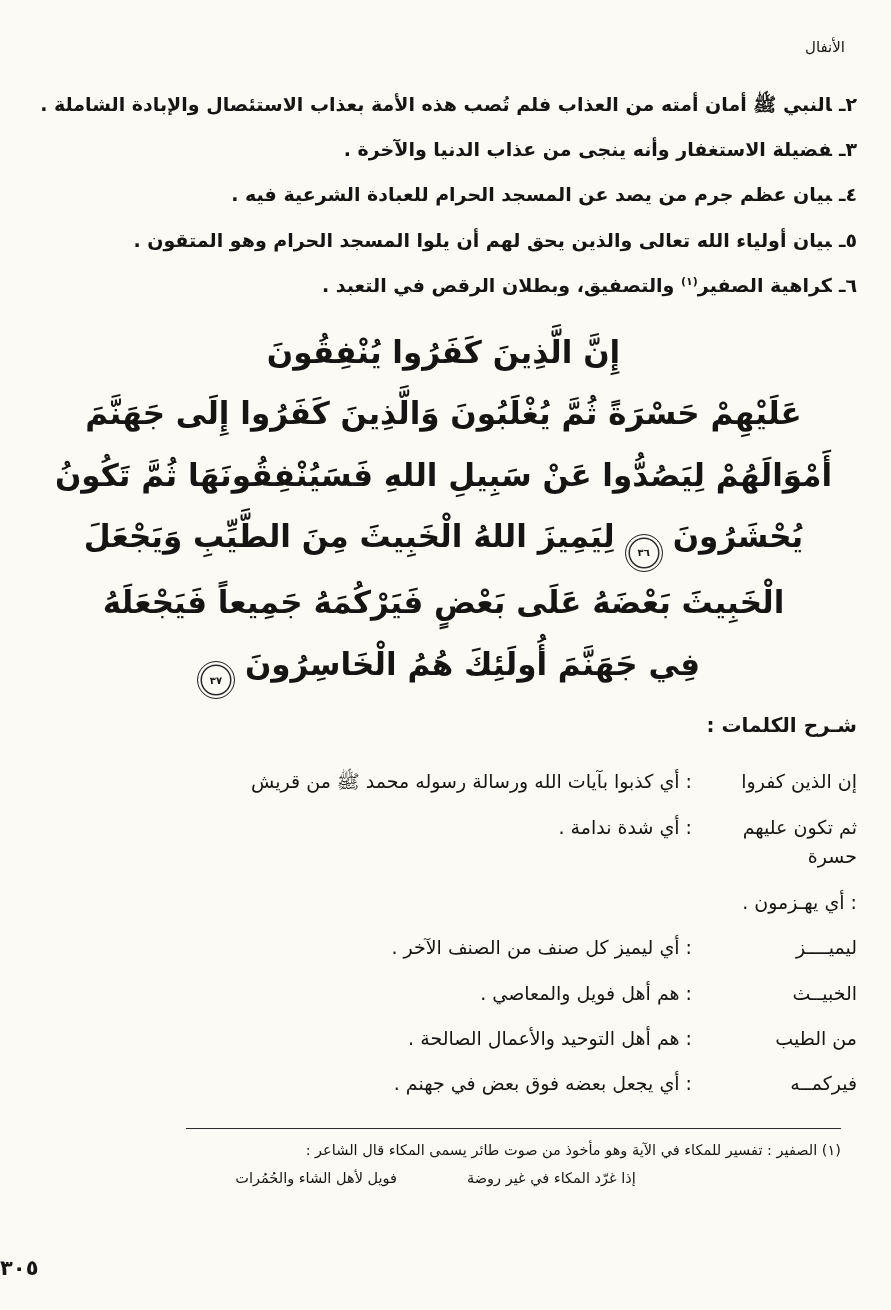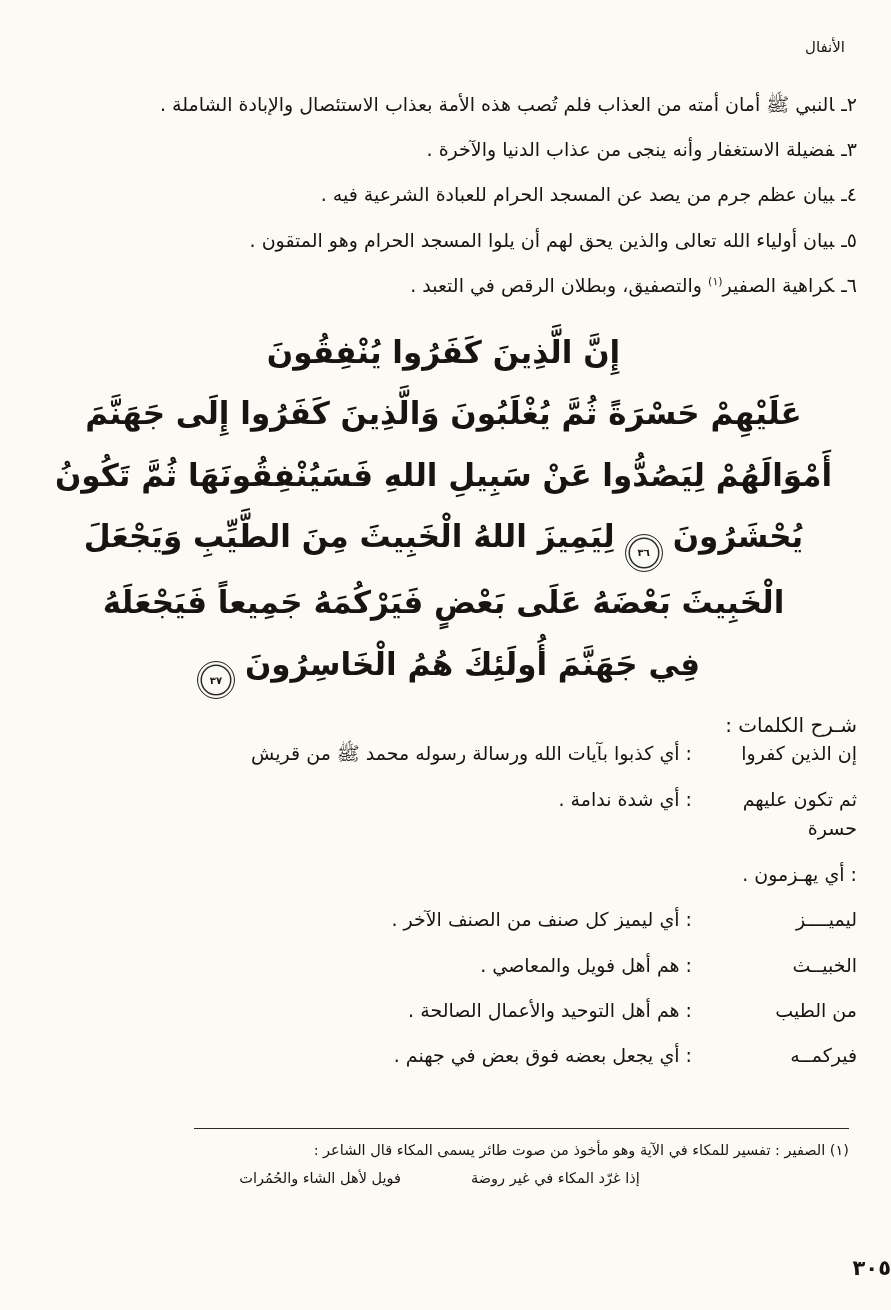--- a/index.html
+++ b/index.html
@@ -8,21 +8,21 @@
     background: #fbfaf5;
     color: #171513;
     font-family: "DejaVu Sans", sans-serif;
     direction: rtl;
     position: relative;
     overflow: hidden;
   }
   .page { position: relative; height: 100%; padding: 32px 34px 0 30px; }
   .running-header { font-size: 15px; margin: 6px 12px 26px 0; }
 
-  .points { font-size: 19px; line-height: 2.38; text-align: justify; }
+  .points { font-size: 19px; line-height: 2.38; text-align: justify; font-weight: bold; }
   .point { margin: 0; }
   .pt-num { margin-left: 7px; }
   .fn-marker { font-size: 11px; vertical-align: super; }
 
   .quran {
     text-align: center;
     font-weight: bold;
     font-size: 31px;
     line-height: 1.98;
     margin: 14px 0 8px;
@@ -34,32 +34,32 @@
     justify-content: center;
     width: 38px; height: 38px;
     border-radius: 50%;
     border: 1.5px solid #2a2a2a;
     box-shadow: inset 0 0 0 2.5px #fbfaf5, inset 0 0 0 4px #2a2a2a;
     font-size: 10px;
     vertical-align: -9px;
     margin: 0 10px;
   }
 
-  .glossary-title { font-size: 20px; font-weight: normal; margin: 14px 0 2px; }
+  .glossary-title { font-size: 20px; font-weight: bold; margin: 14px 0 30px; }
   .g-row { display: flex; align-items: flex-start; font-size: 19px; line-height: 1.55; margin-bottom: 16px; }
   .g-term { flex: 0 0 165px; width: 165px; font-weight: normal; }
   .g-def { flex: 1; }
 
-  .footnote { position: absolute; top: 1128px; right: 42px; left: 30px; font-size: 14.5px; line-height: 1.8; }
+  .footnote { position: absolute; top: 1128px; right: 50px; left: 30px; font-size: 14.5px; line-height: 1.8; }
   .fn-rule { width: 655px; border-top: 1.3px solid #2a2a2a; margin-bottom: 8px; }
   .fn-poetry { display: flex; justify-content: center; gap: 70px; margin-top: 2px; }
 
   .page-number {
     position: absolute; bottom: 30px; left: 0; width: 100%;
-    text-align: right; font-size: 21px; font-weight: bold; letter-spacing: 2px;
+    text-align: left; font-size: 21px; font-weight: bold; letter-spacing: 2px;
   }
 </style>
 </head>
 <body>
 
 <div class="page">
 
   <div class="running-header">الأنفال</div>
 
   <div class="points">

